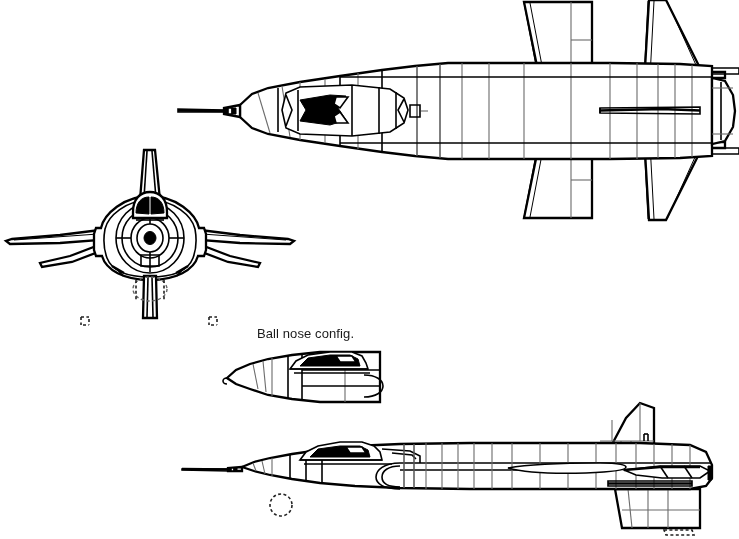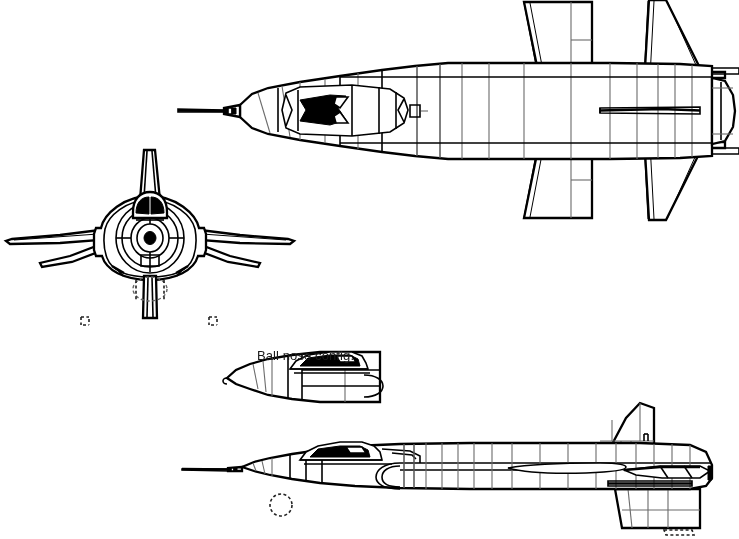--- a/index.html
+++ b/index.html
@@ -28,21 +28,20 @@
     position: absolute;
     font-family: "Liberation Sans", sans-serif;
     font-size: 13px;
     color: #1a1a1a;
     white-space: nowrap;
     letter-spacing: 0.1px;
   }
   #ball-nose-label {
     left: 257px;
     top: 326px;
-    margin-top: 22px;
   }
 </style>
 </head>
 <body>
 
 <div id="page">
 
   <svg id="drawing" viewBox="0 0 739 539" xmlns="http://www.w3.org/2000/svg">
 
     <defs>

